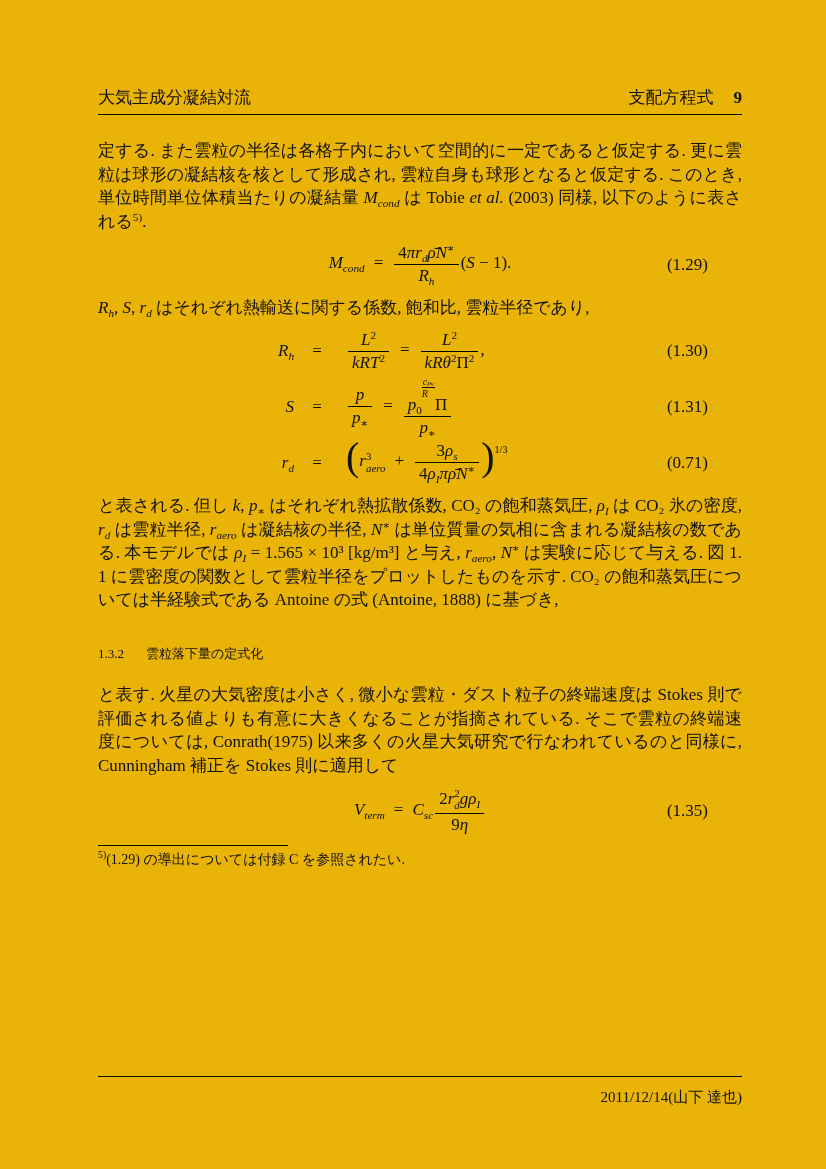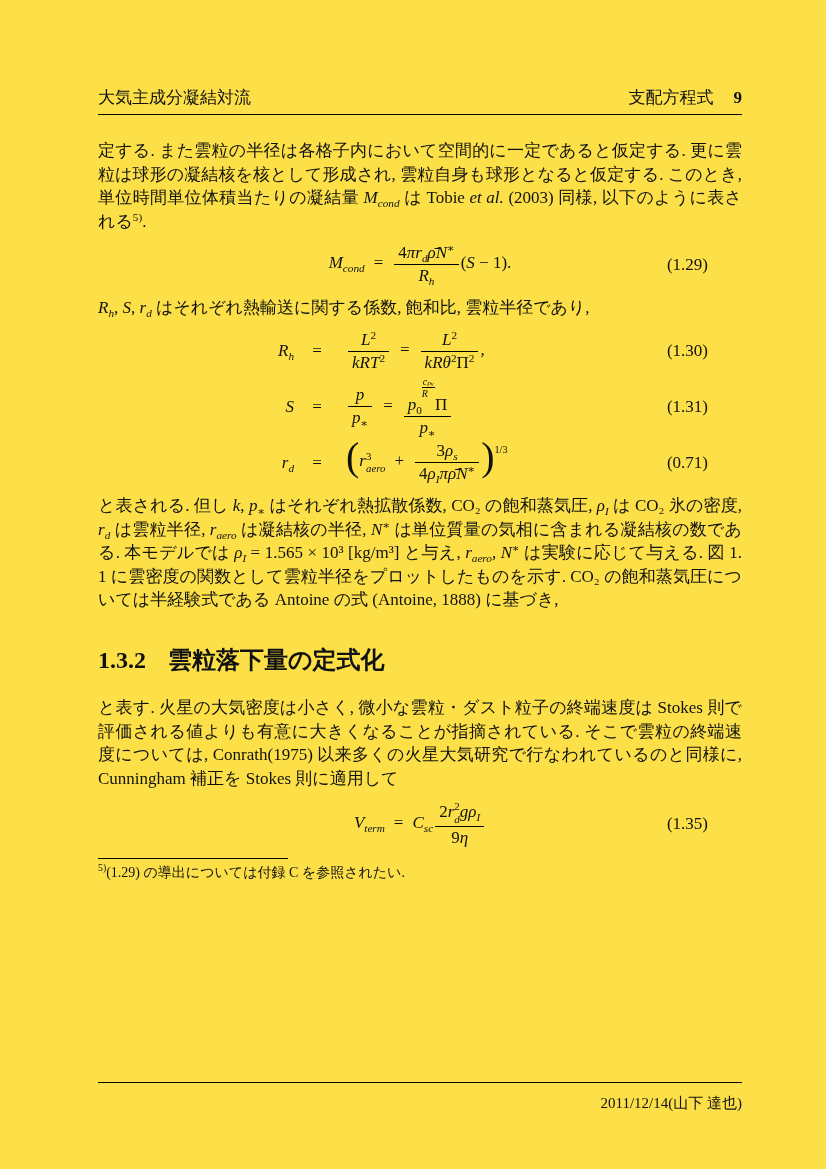--- a/index.html
+++ b/index.html
@@ -1,21 +1,21 @@
 <!DOCTYPE html>
 <html><head>
 <meta charset="utf-8">
 <style>
   html, body { margin: 0; padding: 0; background: #ffffff; }
   .page {
     position: relative;
     width: 826px; height: 1169px;
     box-sizing: border-box;
     padding: 86px 84px 0 98px;
-    background: #fde047;
+    background: #eab308;
     color: #111;
     font-family: "Liberation Serif", "DejaVu Serif", serif;
     font-size: 17px;
     overflow: hidden;
   }
   
   .header {
     display: flex; justify-content: space-between; align-items: baseline;
     border-bottom: 1.5px solid #000; padding-bottom: 5px;
   }
@@ -55,31 +55,31 @@
   
   .arow { display: flex; align-items: center; margin: 3px 0; font-size: 17px; position: relative; }
   .asp  { width: 150px; flex: 0 0 auto; }
   .alhs { width: 46px; flex: 0 0 auto; text-align: right; }
   .arel { width: 46px; flex: 0 0 auto; text-align: center; }
   .arhs { flex: 1 1 auto; text-align: left; padding-left: 6px; }
   .albl { flex: 0 0 auto; text-align: right; padding-right: 34px; }
   .align-group { margin: 10px 0; }
   
   h2.sect {
-    font-size: 24px; font-weight: bold; margin: 34px 0 22px 0; line-height: 1.2;
+    font-size: 13px; font-weight: normal; margin: 34px 0 22px 0; line-height: 1.2;
   }
   h2.sect .sect-title { margin-left: 22px; }
   
   .footnote { margin-top: 4px; }
   .fn-rule { width: 190px; border-top: 1px solid #000; height: 0; }
   .fn-text { font-size: 14px; margin-top: 5px; line-height: 1.3; }
   .fn-text sup { font-size: 70%; vertical-align: 0.6em; }
   
   .footer {
-    position: absolute; left: 98px; right: 84px; bottom: 56px;
+    position: absolute; left: 98px; right: 84px; bottom: 62px;
     border-top: 1.3px solid #000; text-align: right; padding-top: 11px;
     font-size: 15px;
   }
 </style>
 </head>
 <body>
 
 <div class="page">
 
   <div class="header">

